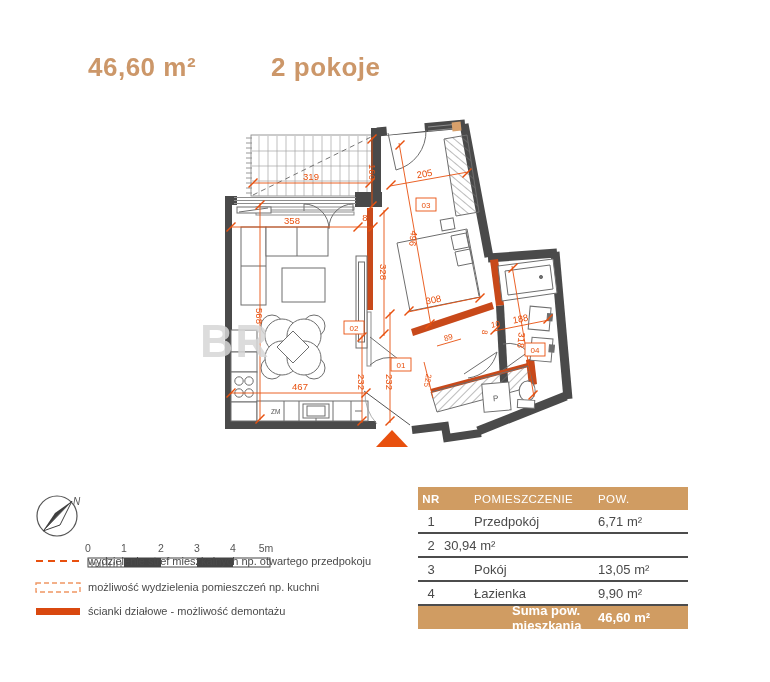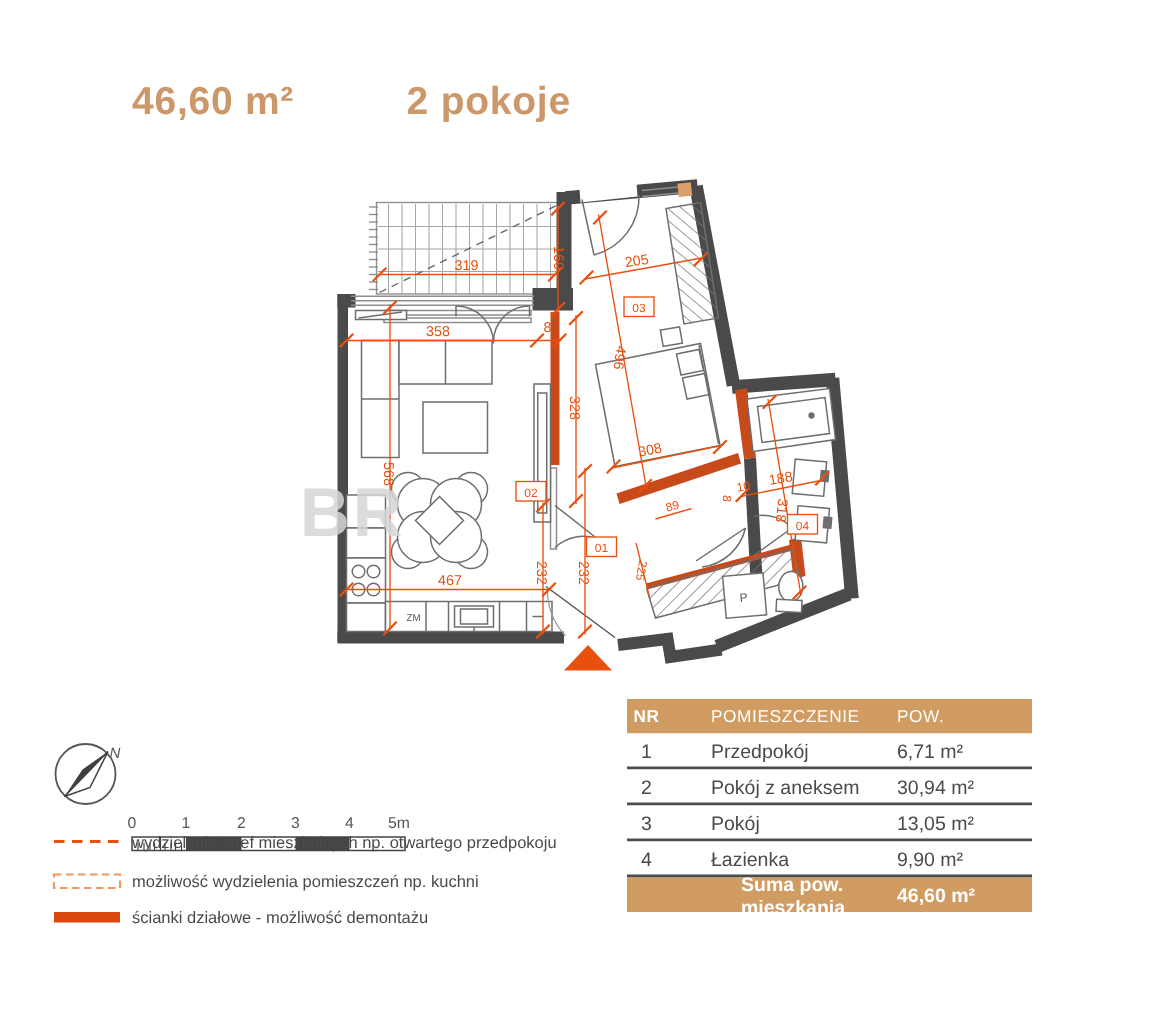--- a/index.html
+++ b/index.html
@@ -2,29 +2,29 @@
 <html><head>
 <meta charset="utf-8">
 <style>
   html,body{margin:0;padding:0;background:#ffffff;width:770px;height:682px;overflow:hidden;
     font-family:"Liberation Sans",sans-serif;}
   .page{position:relative;width:698px;height:682px;background:#fff;}
   .title-row{position:absolute;left:88px;top:52px;display:flex;gap:75px;
     color:#cc9769;font-size:26px;font-weight:700;letter-spacing:.5px;}
   svg.plan{position:absolute;left:0;top:0;}
   
-  .areas-table{position:absolute;left:418px;top:466px;width:270px;font-size:13px;color:#4a4a4a;}
+  .areas-table{position:absolute;left:418px;top:487px;width:270px;font-size:13px;color:#4a4a4a;}
   .t-head,.t-foot{background:#d09c62;color:#fff;display:flex;align-items:center;height:23px;}
   .t-head{font-size:11.5px;letter-spacing:.4px;}
   .t-row{display:flex;align-items:center;height:22px;border-bottom:2px solid #4c4c4c;background:#fff;}
   .c-nr{width:26px;text-align:center;flex:0 0 26px;}
   .c-name{flex:1;padding-left:8px;margin-left:22px;}
   .c-area{flex:0 0 84px;text-align:left;padding-right:6px;}
   .t-head .c-nr{font-weight:700;}
-  .t-foot{font-weight:700;font-size:13px;}
+  .t-foot{font-weight:700;font-size:13px;padding-left:18px;}
   .t-foot .c-name{padding-left:28px;}
 </style>
 </head>
 <body>
 
 <div class="page">
 
   <div class="title-row">
     <span>46,60 m²</span>
     <span>2 pokoje</span>
@@ -346,21 +346,20 @@
       <span class="c-name">POMIESZCZENIE</span>
       <span class="c-area">POW.</span>
     </div>
     <div class="t-row">
       <span class="c-nr">1</span>
       <span class="c-name">Przedpokój</span>
       <span class="c-area">6,71 m²</span>
     </div>
     <div class="t-row">
       <span class="c-nr">2</span>
-      <span class="c-name">Pokój z aneksem</span>
       <span class="c-area">30,94 m²</span>
     </div>
     <div class="t-row">
       <span class="c-nr">3</span>
       <span class="c-name">Pokój</span>
       <span class="c-area">13,05 m²</span>
     </div>
     <div class="t-row">
       <span class="c-nr">4</span>
       <span class="c-name">Łazienka</span>

